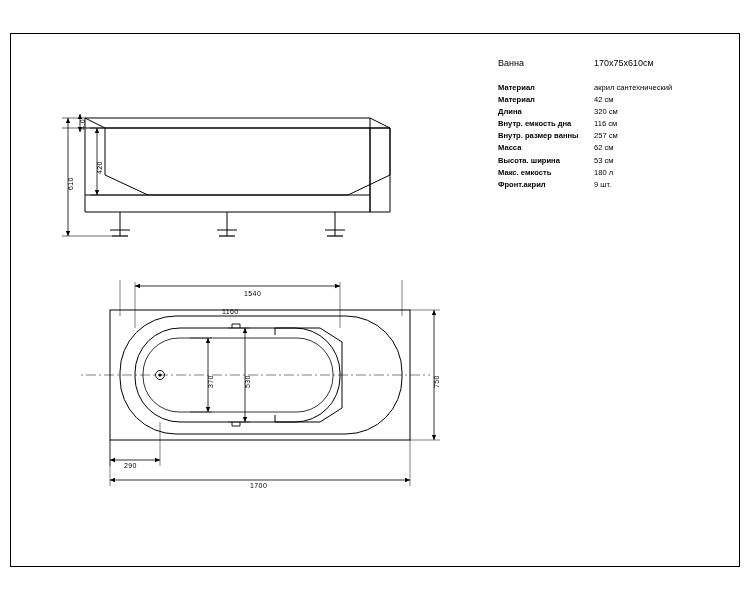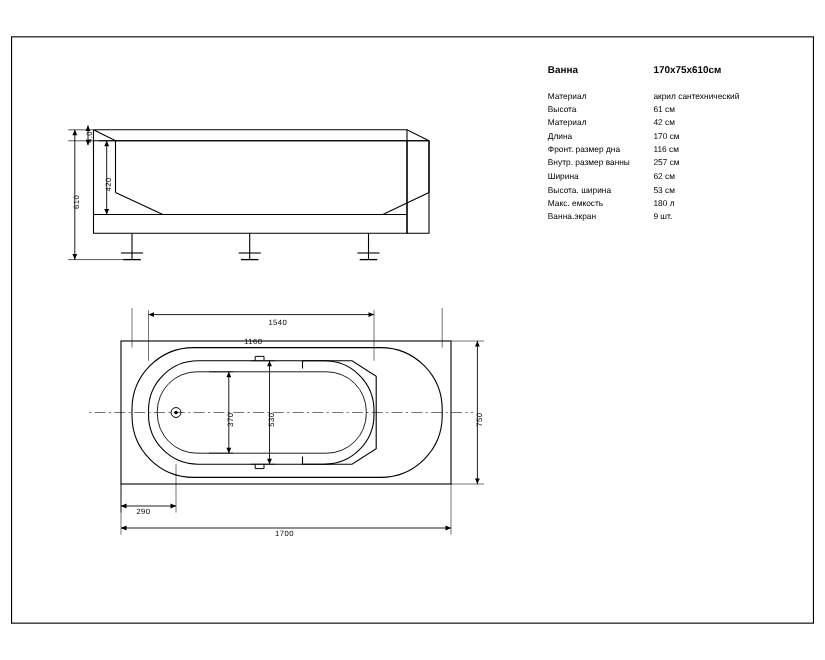--- a/index.html
+++ b/index.html
@@ -48,34 +48,34 @@
     top: 58px;
     width: 205px;
   }
   .spec-title-row {
     display: flex;
     margin-bottom: 14px;
   }
   .spec-title-row .k {
     width: 96px;
     font-size: 9px;
-    font-weight: bold;
+    font-weight: normal;
   }
   .spec-title-row .v {
     font-size: 9px;
-    font-weight: bold;
+    font-weight: normal;
   }
   .spec-row {
     display: flex;
     line-height: 12.1px;
   }
   .spec-row .k {
     width: 96px;
     font-size: 7.6px;
-    font-weight: normal;
+    font-weight: bold;
     white-space: nowrap;
   }
   .spec-row .v {
     font-size: 7.6px;
     font-weight: normal;
     white-space: nowrap;
   }
 
   
   #elevation {
@@ -106,53 +106,49 @@
     <div class="spec-title-row">
       <div class="k">Ванна</div>
       <div class="v">170x75x610см</div>
     </div>
 
     <div class="spec-row">
       <div class="k">Материал</div>
       <div class="v">акрил сантехнический</div>
     </div>
     <div class="spec-row">
-      <div class="k">Высота</div>
-      <div class="v">61 см</div>
-    </div>
-    <div class="spec-row">
       <div class="k">Материал</div>
       <div class="v">42 см</div>
     </div>
     <div class="spec-row">
       <div class="k">Длина</div>
-      <div class="v">170 см</div>
-    </div>
-    <div class="spec-row">
-      <div class="k">Фронт. размер дна</div>
+      <div class="v">320 см</div>
+    </div>
+    <div class="spec-row">
+      <div class="k">Внутр. емкость дна</div>
       <div class="v">116 см</div>
     </div>
     <div class="spec-row">
       <div class="k">Внутр. размер ванны</div>
       <div class="v">257 см</div>
     </div>
     <div class="spec-row">
-      <div class="k">Ширина</div>
+      <div class="k">Масса</div>
       <div class="v">62 см</div>
     </div>
     <div class="spec-row">
       <div class="k">Высота. ширина</div>
       <div class="v">53 см</div>
     </div>
     <div class="spec-row">
       <div class="k">Макс. емкость</div>
       <div class="v">180 л</div>
     </div>
     <div class="spec-row">
-      <div class="k">Ванна.экран</div>
+      <div class="k">Фронт.акрил</div>
       <div class="v">9 шт.</div>
     </div>
   </div>
 
   <div id="elevation">
 
     <svg width="360" height="160" style="position:absolute;left:0;top:0;">
 
       <polygon points="25,18 310,18 330,28 45,28" fill="none" stroke="#000" stroke-width="1"></polygon>
 

